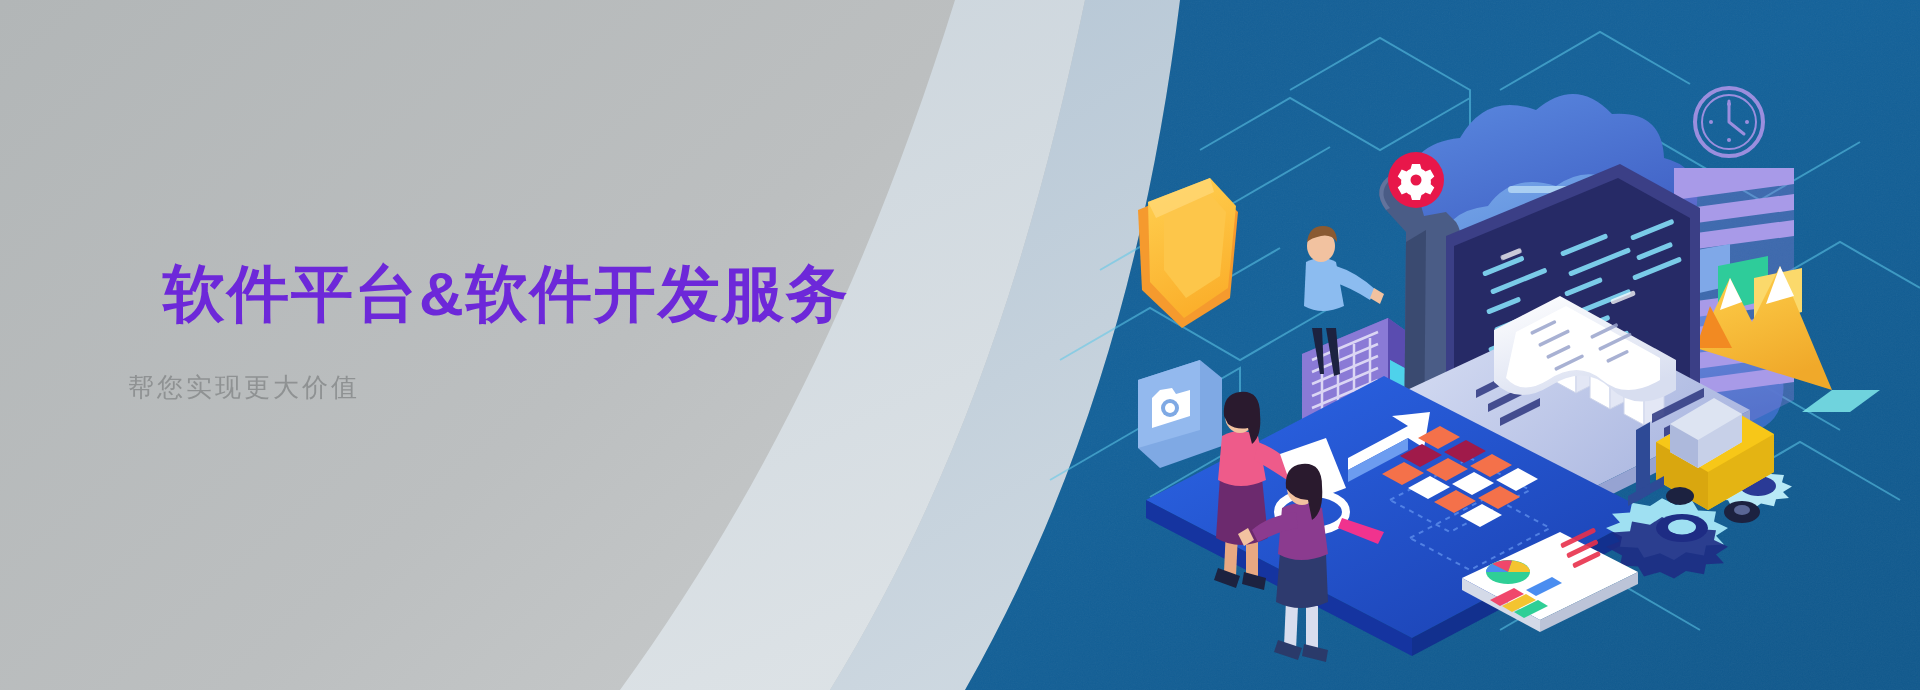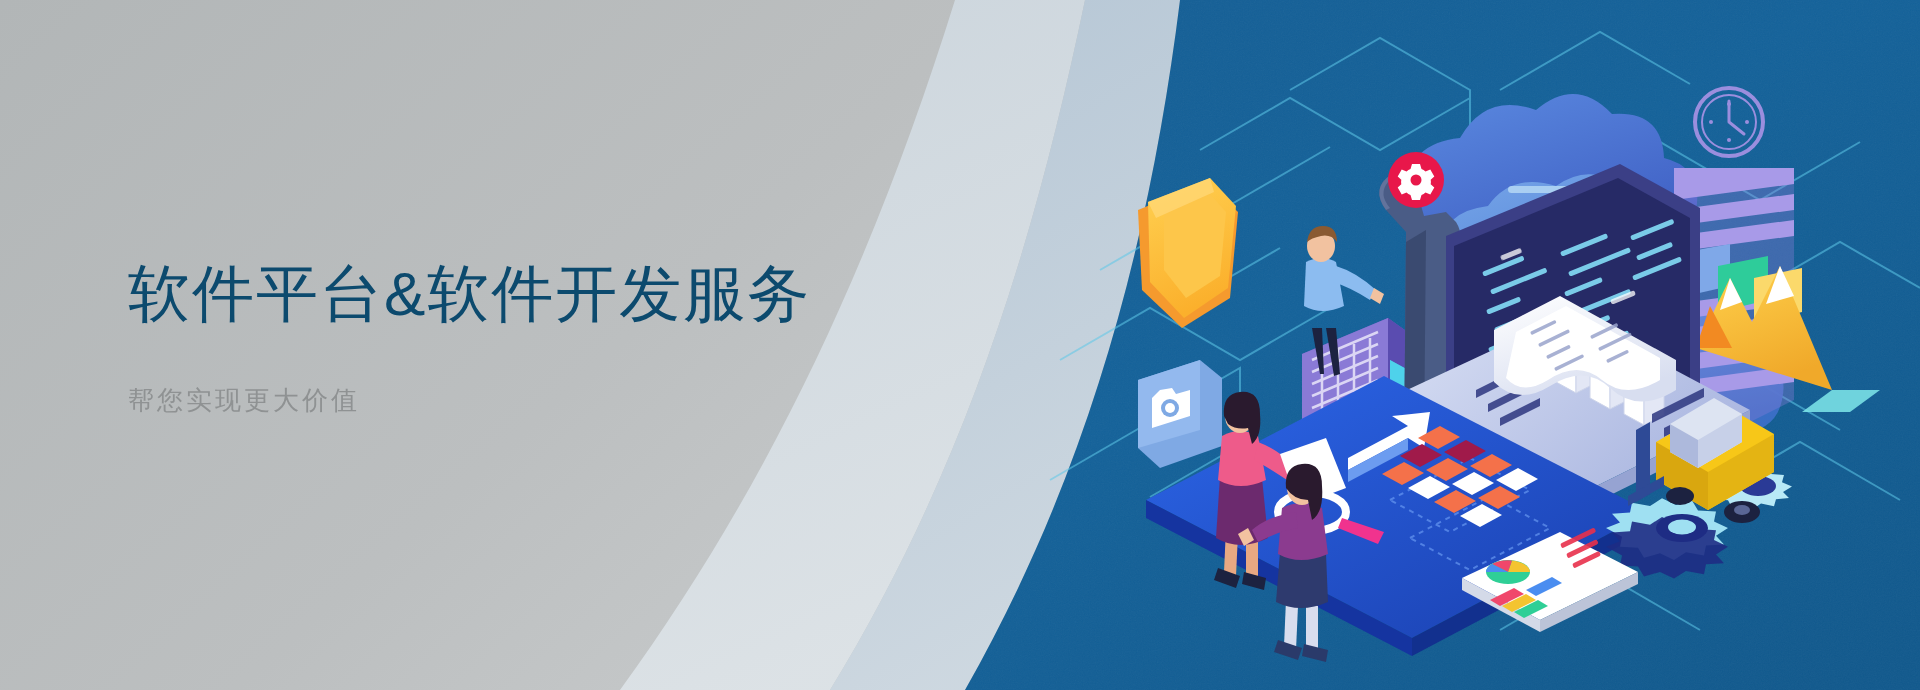--- a/index.html
+++ b/index.html
@@ -21,28 +21,29 @@
   
   .text-block {
     position:absolute;
     left:128px;
     top:258px;
     z-index:40;
     width:820px;
   }
   .headline {
     font-size:62px;
-    font-weight:400;
+    font-weight:700;
     letter-spacing:2px;
-    color:#0c4a6e;
+    color:#6d28d9;
     line-height:1.15;
     white-space:nowrap;
+    margin-left:35px;
   }
   .subhead {
-    margin-top:55px;
+    margin-top:42px;
     font-size:26px;
     font-weight:400;
     letter-spacing:3px;
     color:#8f9293;
     line-height:1.3;
   }
 
   
   .illo { position:absolute; left:1090px; top:60px; width:830px; height:630px; z-index:30; }
   .illo svg { display:block; width:830px; height:630px; overflow:visible; }

